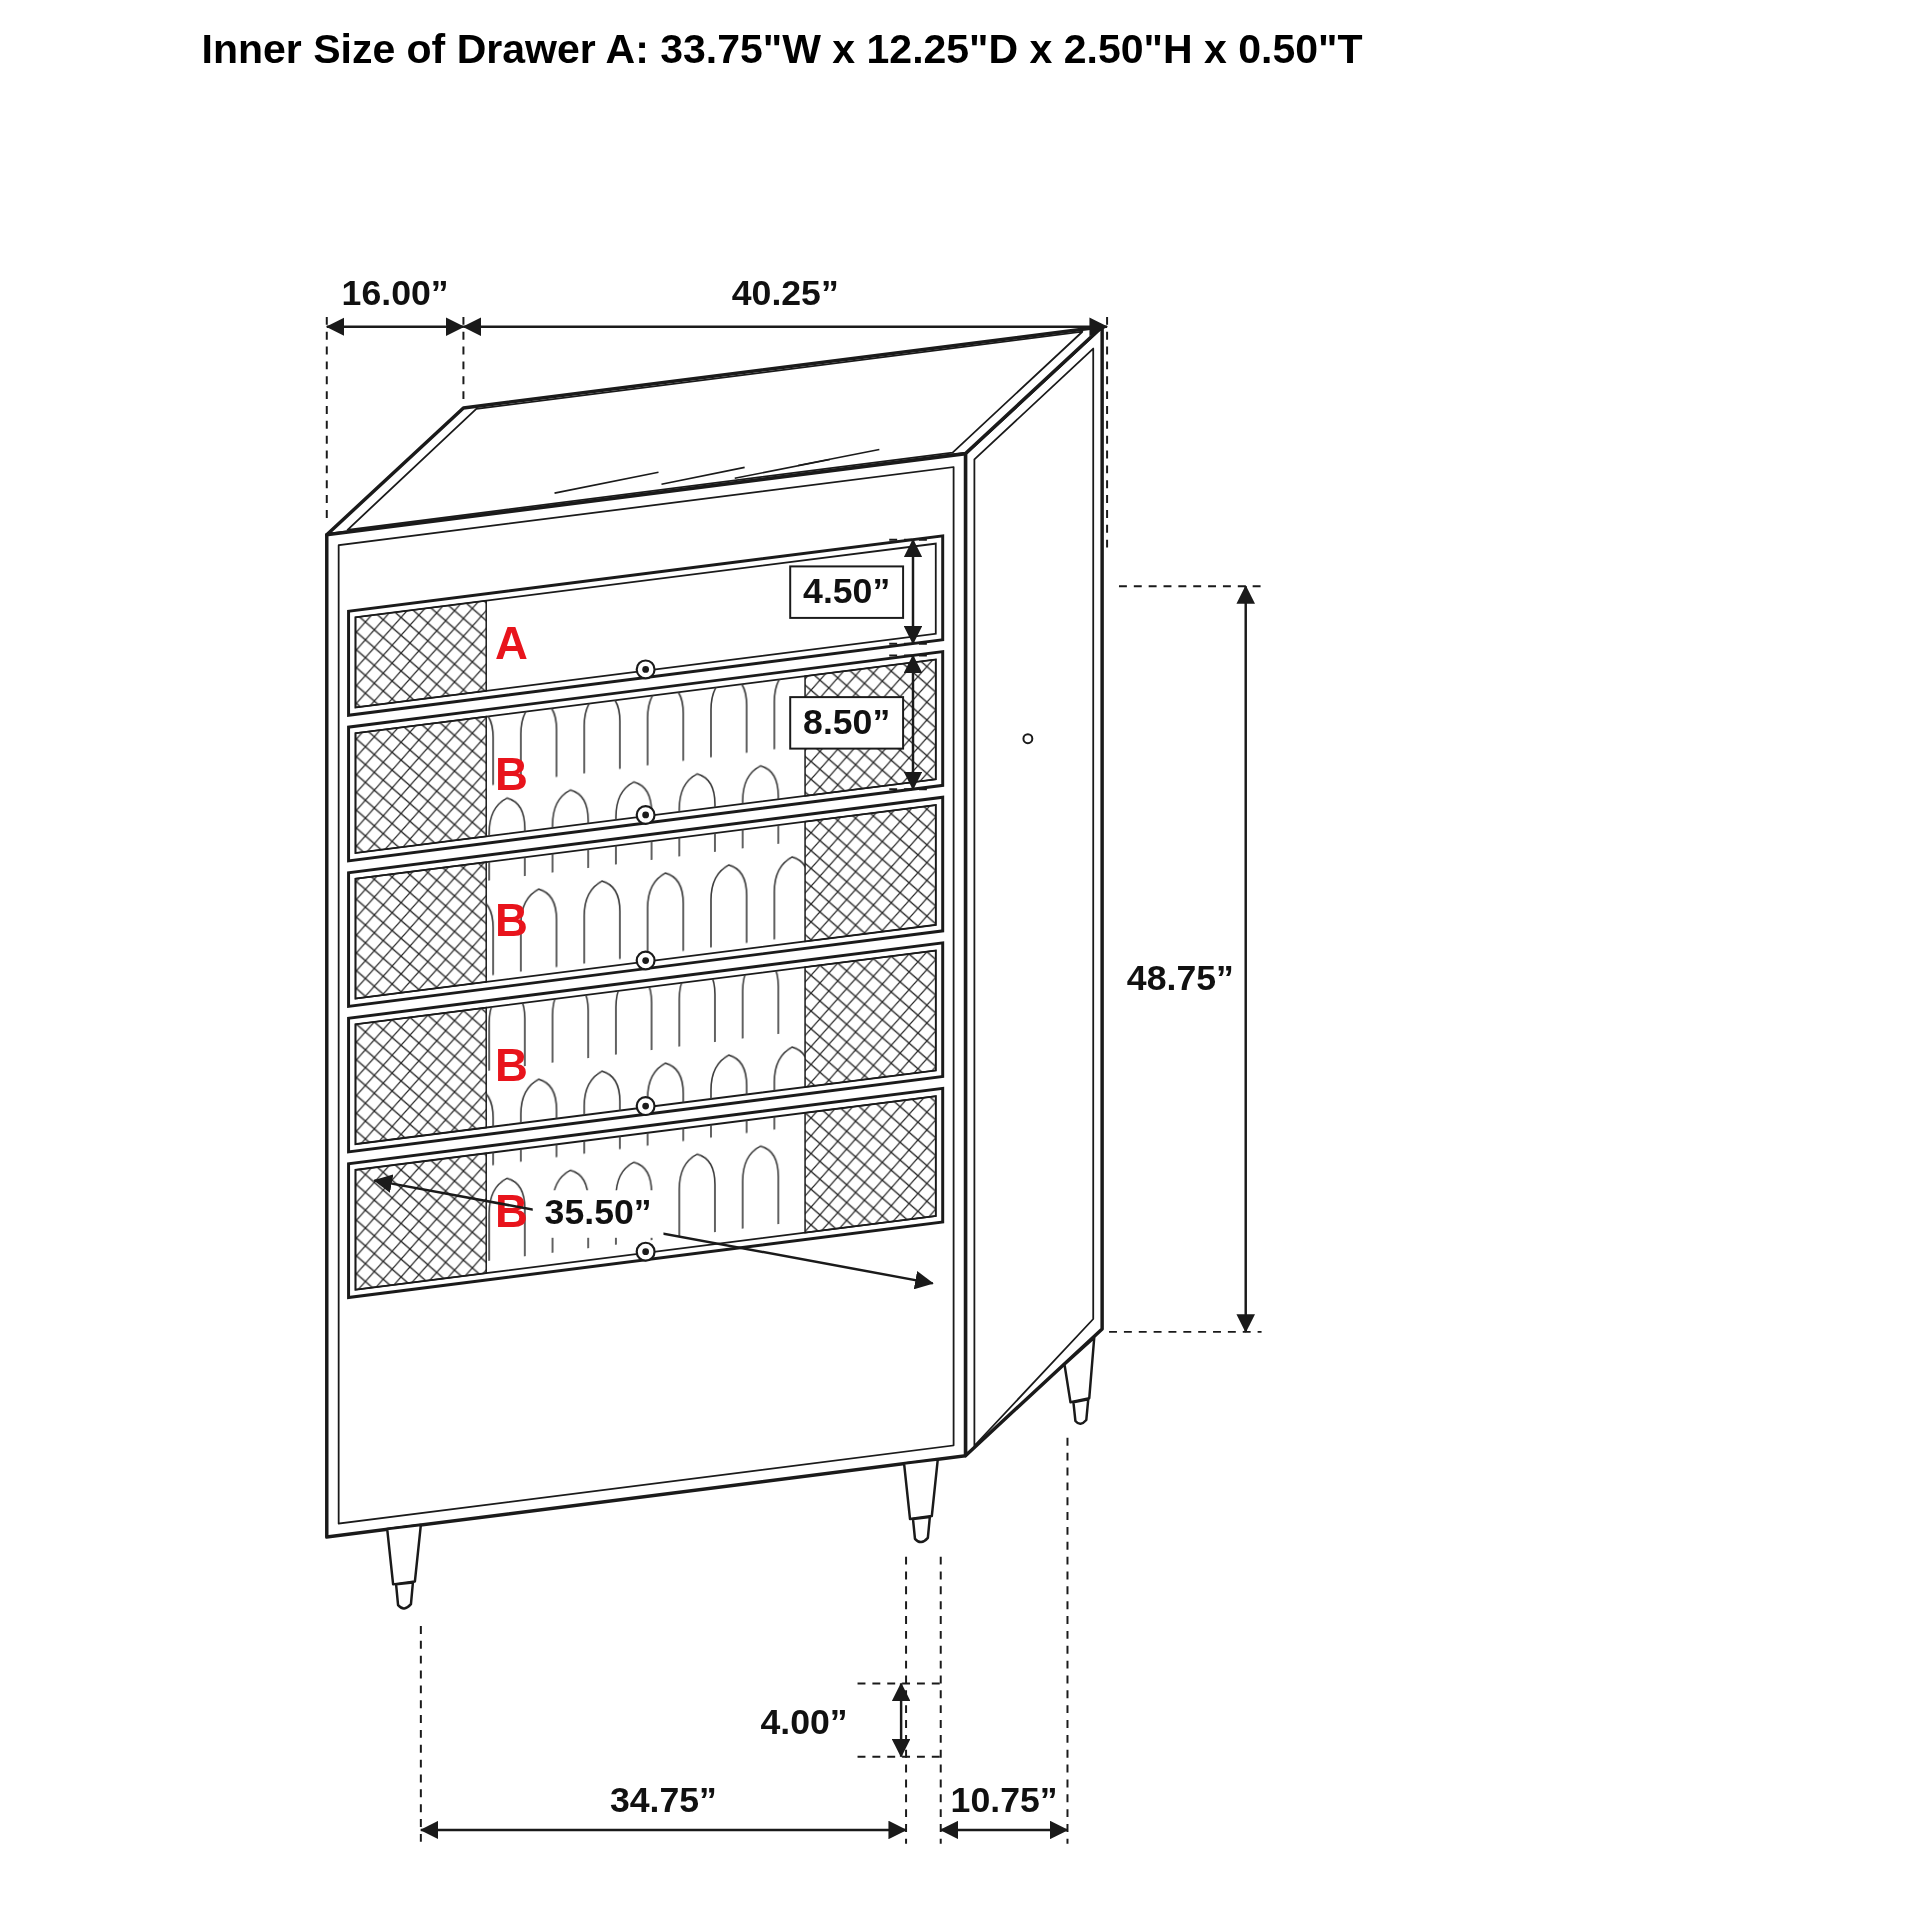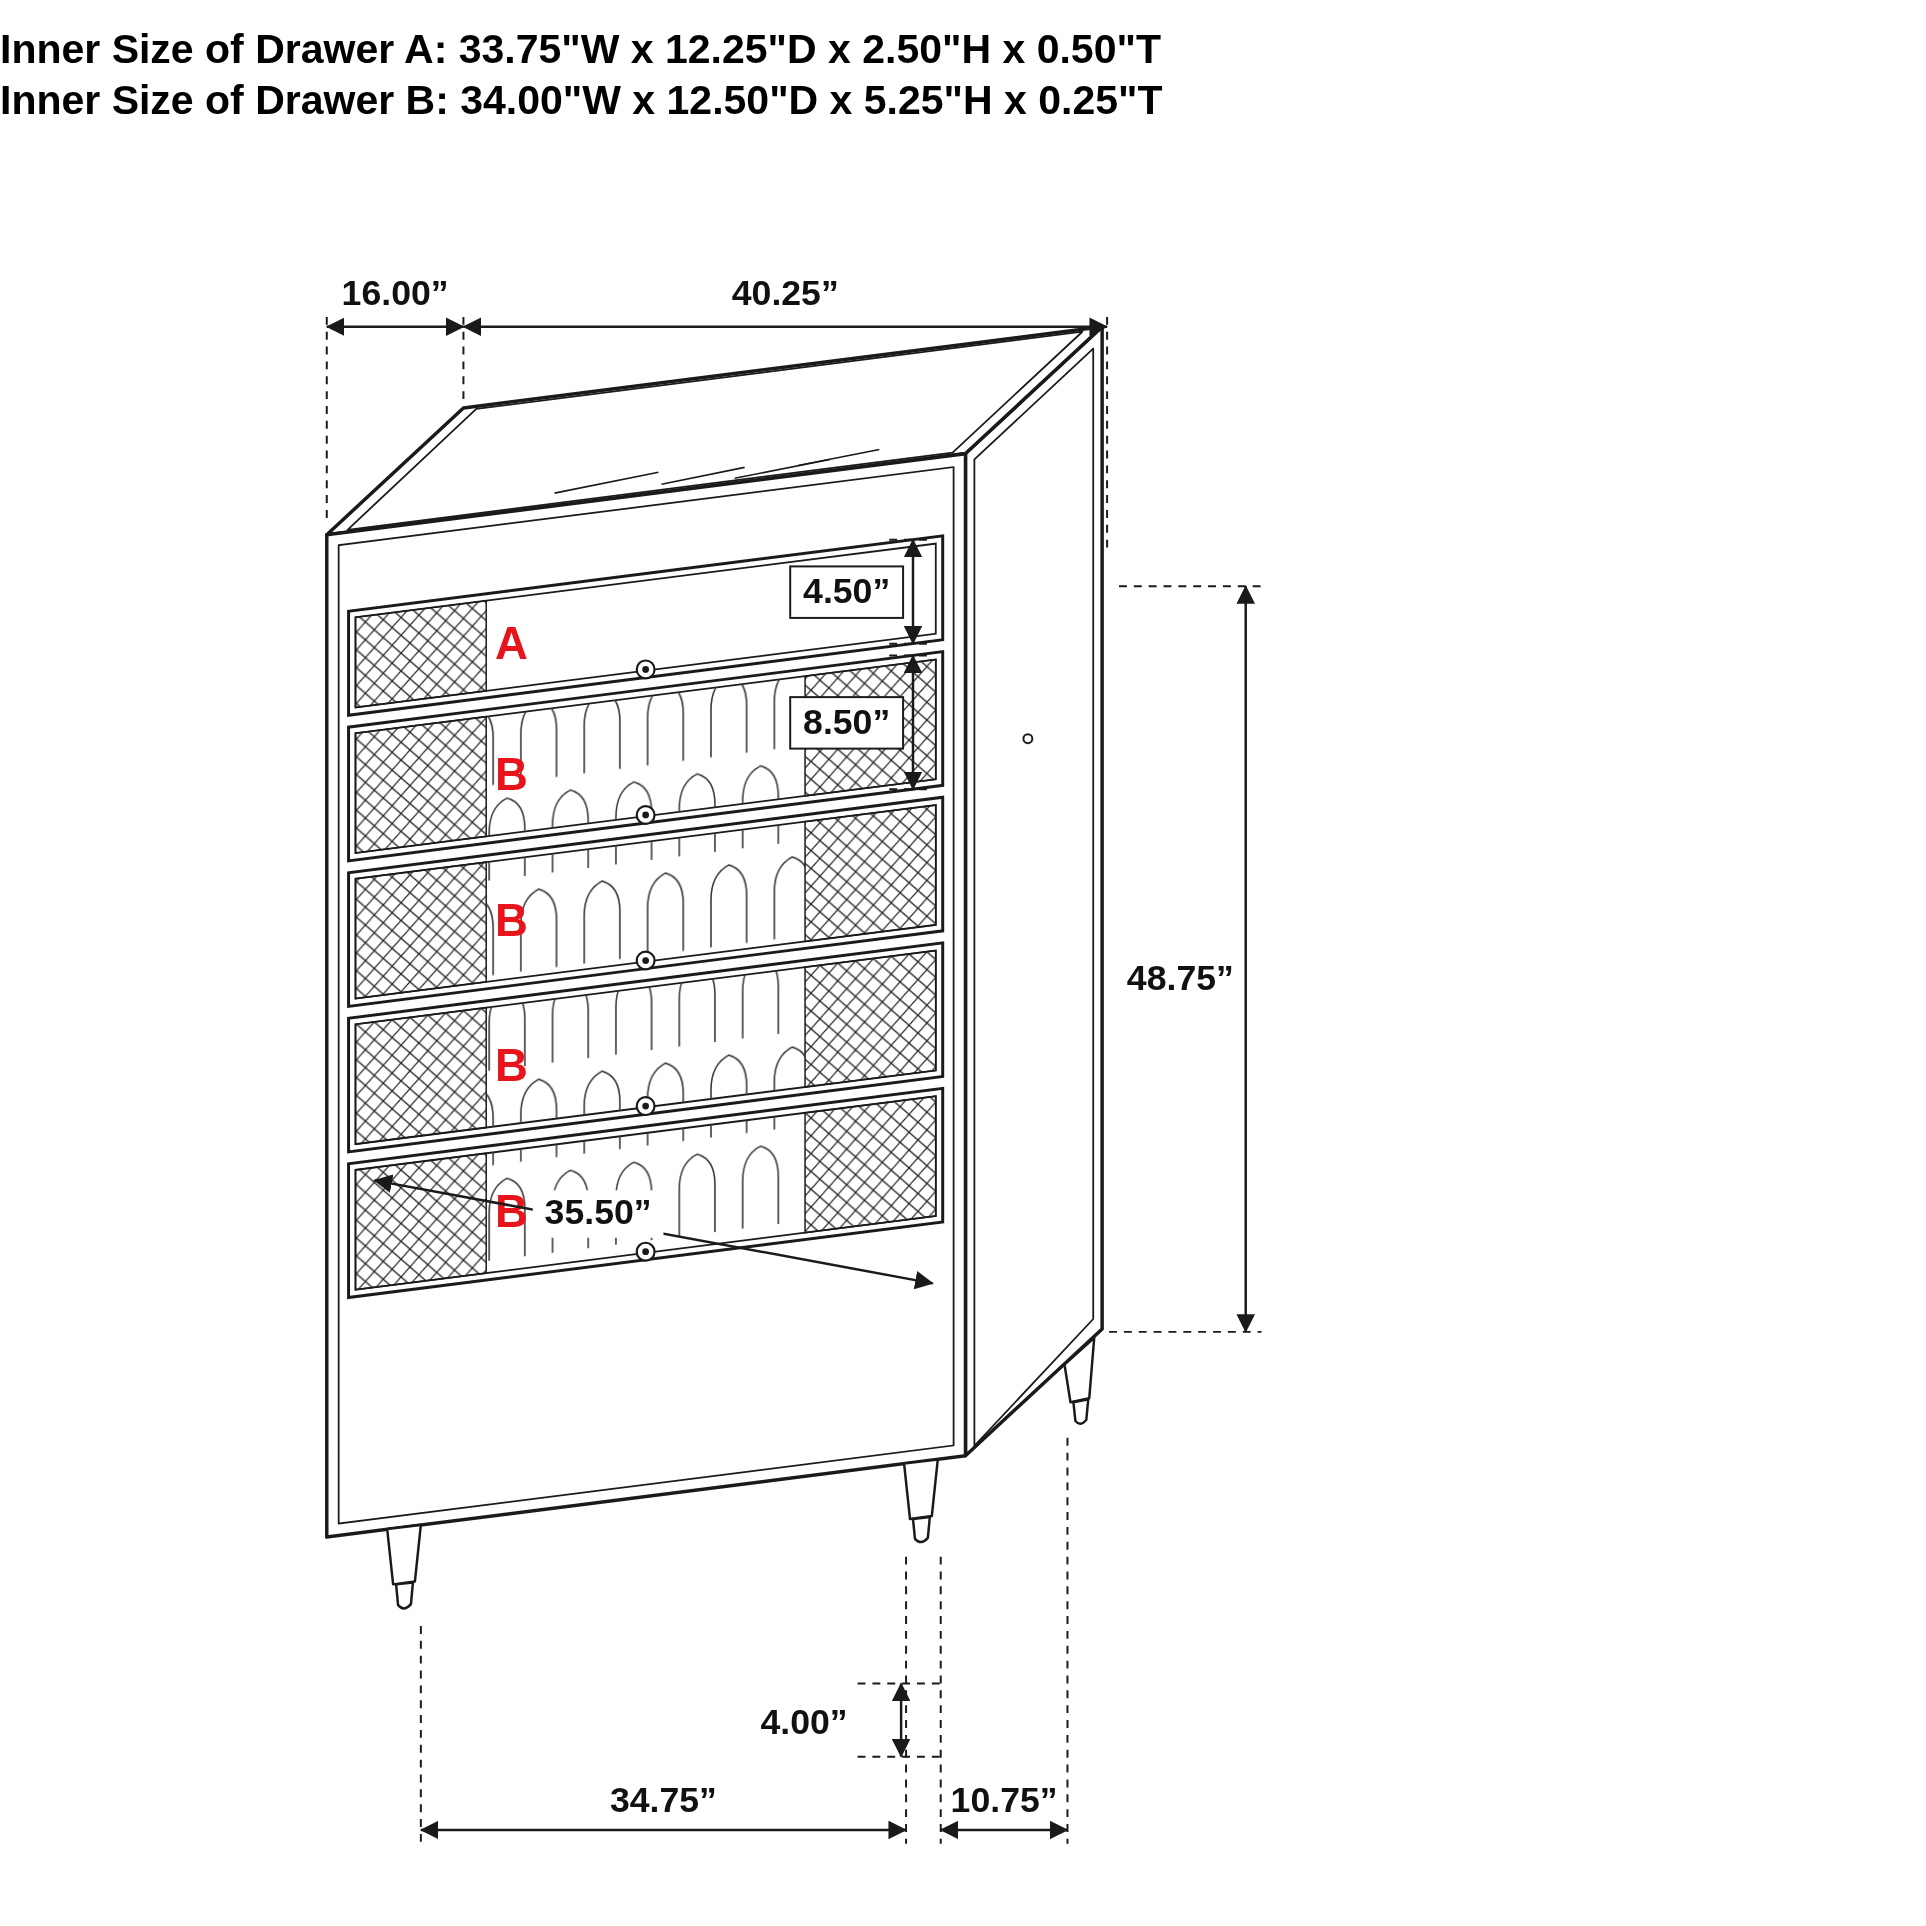--- a/index.html
+++ b/index.html
@@ -1,21 +1,21 @@
 <!DOCTYPE html>
 <html><head>
 <meta charset="utf-8">
 <style>
   html,body{margin:0;padding:0;}
   body{
     width:1927px;height:1927px;background:#ffffff;position:relative;overflow:hidden;
     font-family:"Liberation Sans",sans-serif;
   }
   .header{
-    position:absolute;top:24px;left:0;width:1564px;text-align:left;
+    position:absolute;top:24px;left:0;width:1564px;text-align:center;
     font-weight:bold;font-size:41px;line-height:1.24;color:#000;
   }
   svg{position:absolute;top:0;left:0;}
   svg text{font-family:"Liberation Sans",sans-serif;}
   .dim-label{font-size:36px;font-weight:bold;fill:#111;}
   .red-letter{font-size:46px;font-weight:bold;fill:#e8141c;}
   .ln{fill:none;stroke:#1a1a1a;}
   .face{fill:#ffffff;stroke:#1a1a1a;stroke-width:3.5;stroke-linejoin:round;}
   .inner{fill:none;stroke:#1a1a1a;stroke-width:1.8;stroke-linejoin:round;}
   .drawer{fill:#ffffff;stroke:#1a1a1a;stroke-width:3;}
@@ -26,21 +26,20 @@
   .leg{fill:#ffffff;stroke:#1a1a1a;stroke-width:2.5;stroke-linejoin:round;}
   .grain{stroke:#1a1a1a;stroke-width:1.6;}
   .labelbox{fill:#ffffff;stroke:#1a1a1a;stroke-width:2;}
   .labelbox-plain{fill:#ffffff;}
 </style>
 </head>
 <body>
 
 <div class="header">
   <div>Inner Size of Drawer A: 33.75"W x 12.25"D x 2.50"H x 0.50"T</div>
-  <div>Inner Size of Drawer B: 34.00"W x 12.50"D x 5.25"H x 0.25"T</div>
 </div>
 
 <svg width="1927" height="1927" viewBox="0 0 1946 1946">
   <defs>
     <marker id="arr" viewBox="0 0 10 10" refX="9.5" refY="5" markerWidth="7.5" markerHeight="7.5" orient="auto-start-reverse" markerUnits="strokeWidth">
       <path d="M0,0 L10,5 L0,10 Z" fill="#1a1a1a"></path>
     </marker>
     <pattern id="lat" width="18" height="18" patternUnits="userSpaceOnUse">
       <path d="M0,0 L18,18 M18,0 L0,18" stroke="#2a2a2a" stroke-width="1.3" fill="none"></path>
     </pattern>

